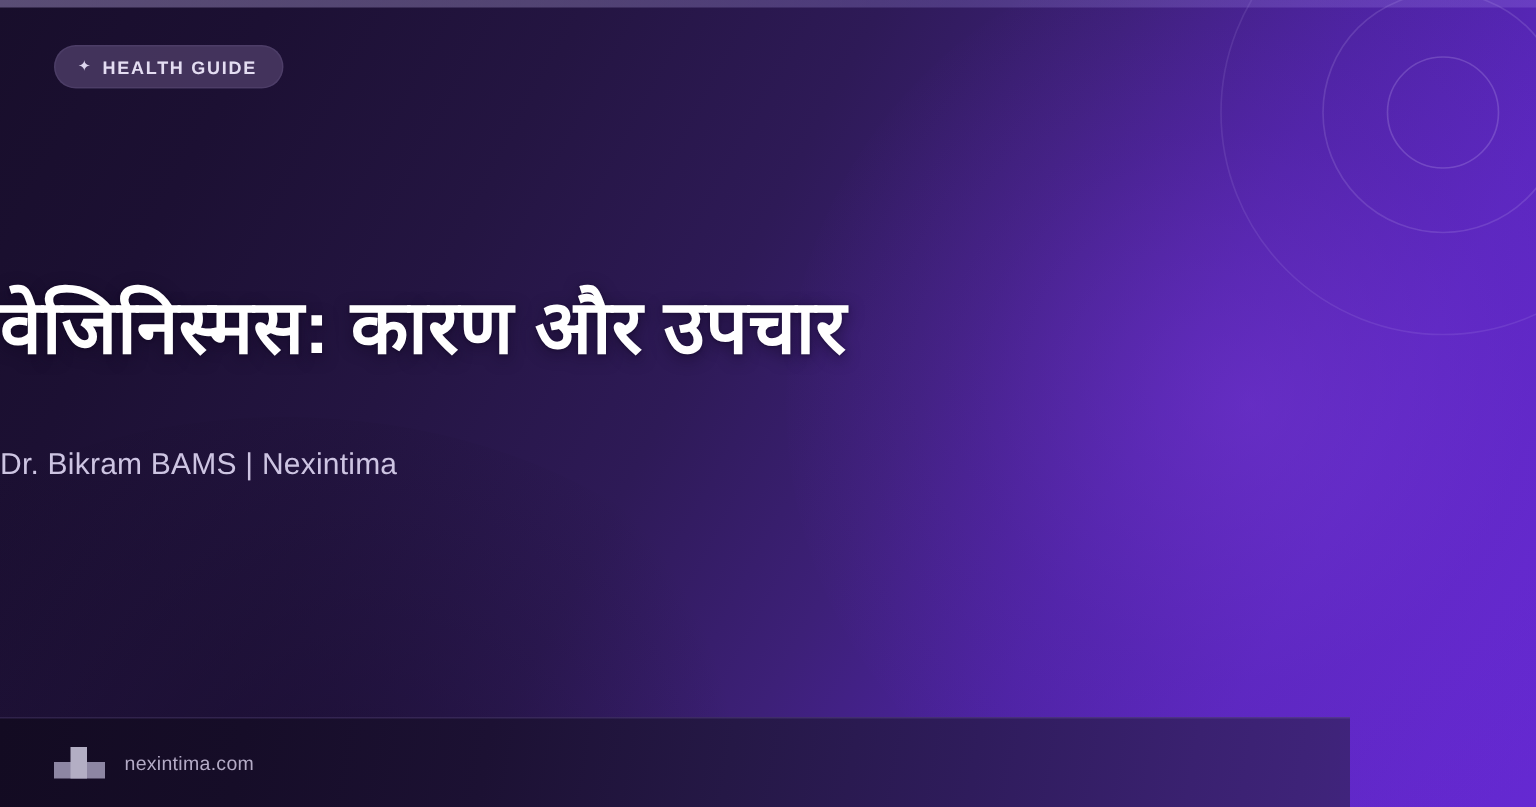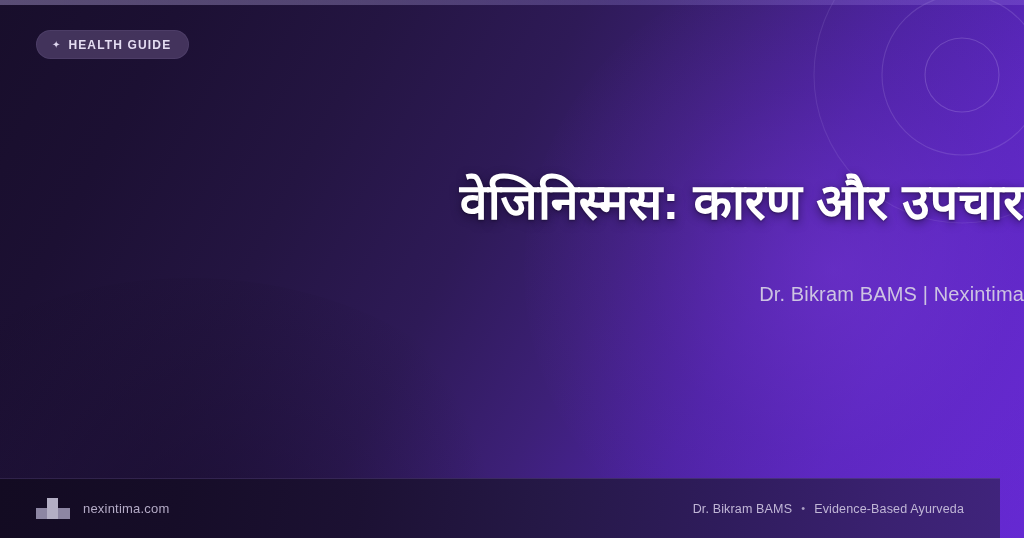--- a/index.html
+++ b/index.html
@@ -91,25 +91,25 @@
     font-size:12px;
     font-weight:bold;
     letter-spacing:1.15px;
     color:#e4ddf2;
     white-space:nowrap;
   }
 
   
   #center {
     position:absolute;
-    left:0; top:0;
+    left:0; top:16px;
     width:1024px; height:478px;
     display:flex;
     flex-direction:column;
-    align-items:flex-end;
+    align-items:flex-start;
     justify-content:center;
   }
   #title {
     font-size:50px;
     font-weight:bold;
     color:#ffffff;
     letter-spacing:0.2px;
     line-height:1.16;
     text-align:center;
     text-shadow:0 3px 10px rgba(16,8,32,0.55), 0 1px 2px rgba(16,8,32,0.45);
@@ -121,21 +121,21 @@
     color:#cdc4e2;
     letter-spacing:0.15px;
     text-align:center;
     white-space:nowrap;
   }
 
   
   #footer {
     position:absolute;
     left:0; bottom:0;
-    width:1000px; height:60px;
+    width:900px; height:60px;
     background:linear-gradient(100deg,
         #130b22 0%,
         #160d28 18%,
         #1c1133 36%,
         #251846 54%,
         #2f1c5c 72%,
         #3a2170 88%,
         #40247c 100%);
     border-top:1px solid rgba(150,120,215,0.22);
     display:flex;
@@ -209,21 +209,16 @@
   <div id="footer">
 
     <div id="footer-left">
       <span class="mark">
         <span class="bar"></span>
         <span class="stem"></span>
       </span>
       <span id="site">nexintima.com</span>
     </div>
 
-    <div id="footer-right">
-      <span>Dr. Bikram BAMS</span>
-      <span class="dot">•</span>
-      <span>Evidence-Based Ayurveda</span>
-    </div>
 
   </div>
 
 </div>
 
 </body></html>

